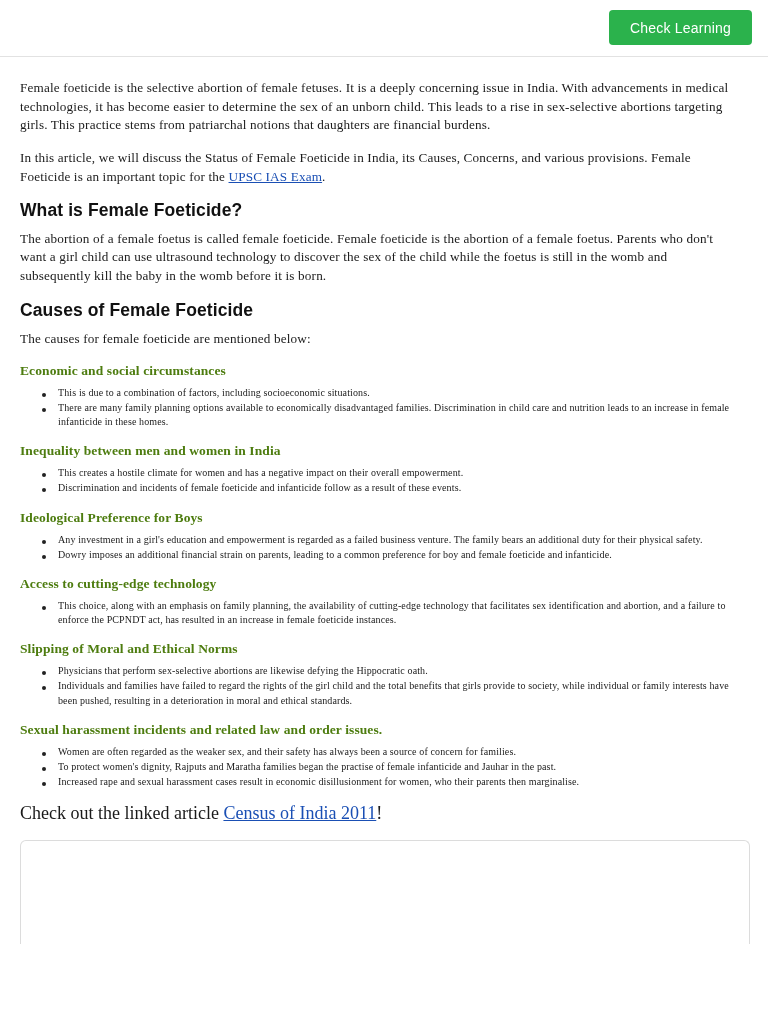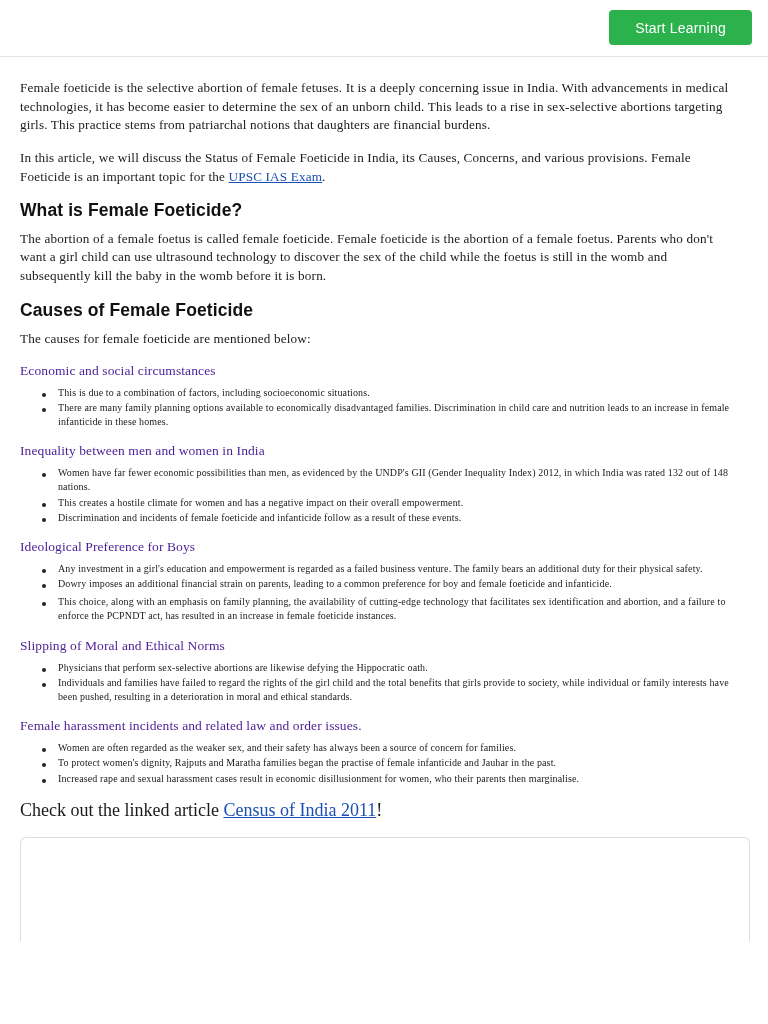--- a/index.html
+++ b/index.html
@@ -65,24 +65,24 @@
     font-family: Liberation Sans, sans-serif;
     font-size: 17.5px;
     font-weight: bold;
     margin: 6px 0 9px 0;
     letter-spacing: .1px;
     color: #111;
   }
   h3.sub-title {
     font-family: "Liberation Serif", serif;
     font-size: 13.5px;
-    font-weight: normal;
+    font-weight: bold;
     margin: 14px 0 7px 0;
     letter-spacing: .1px;
-    color: #4c1d95;
+    color: #4d7c0f;
   }
   ul.bullets {
     margin: 0 0 4px 0;
     padding-left: 38px;
     list-style: none;
   }
   ul.bullets li {
     position: relative;
     font-size: 10px;
     line-height: 1.42;
@@ -117,21 +117,21 @@
   .promo-left {
     padding: 14px 16px 0 16px;
   }
 </style>
 </head>
 <body>
 
 <div class="page">
 
   <div class="header">
-    <button class="start-learning-btn">Start Learning</button>
+    <button class="start-learning-btn">Check Learning</button>
   </div>
 
   <div class="content">
 
     <p class="para">Female foeticide is the selective abortion of female fetuses. It is a deeply concerning issue in India. With advancements in medical technologies, it has become easier to determine the sex of an unborn child. This leads to a rise in sex-selective abortions targeting girls. This practice stems from patriarchal notions that daughters are financial burdens.</p>
 
     <p class="para tight"><span>In this article, we will discuss the Status of Female Foeticide in India, its Causes, Concerns, and various provisions. Female Foeticide is an important topic for the </span><a class="inline-link" href="#">UPSC IAS Exam</a><span>.</span></p>
 
     <h2 class="sec-title">What is Female Foeticide?</h2>
     <p class="para">The abortion of a female foetus is called female foeticide. Female foeticide is the abortion of a female foetus. Parents who don't want a girl child can use ultrasound technology to discover the sex of the child while the foetus is still in the womb and subsequently kill the baby in the womb before it is born.</p>
@@ -140,42 +140,42 @@
     <p class="para">The causes for female foeticide are mentioned below:</p>
 
     <h3 class="sub-title">Economic and social circumstances</h3>
     <ul class="bullets">
       <li>This is due to a combination of factors, including socioeconomic situations.</li>
       <li>There are many family planning options available to economically disadvantaged families. Discrimination in child care and nutrition leads to an increase in female infanticide in these homes.</li>
     </ul>
 
     <h3 class="sub-title">Inequality between men and women in India</h3>
     <ul class="bullets">
-      <li>Women have far fewer economic possibilities than men, as evidenced by the UNDP's GII (Gender Inequality Index) 2012, in which India was rated 132 out of 148 nations.</li>
       <li>This creates a hostile climate for women and has a negative impact on their overall empowerment.</li>
       <li>Discrimination and incidents of female foeticide and infanticide follow as a result of these events.</li>
     </ul>
 
     <h3 class="sub-title">Ideological Preference for Boys</h3>
     <ul class="bullets">
       <li>Any investment in a girl's education and empowerment is regarded as a failed business venture. The family bears an additional duty for their physical safety.</li>
       <li>Dowry imposes an additional financial strain on parents, leading to a common preference for boy and female foeticide and infanticide.</li>
     </ul>
 
+    <h3 class="sub-title">Access to cutting-edge technology</h3>
     <ul class="bullets">
       <li>This choice, along with an emphasis on family planning, the availability of cutting-edge technology that facilitates sex identification and abortion, and a failure to enforce the PCPNDT act, has resulted in an increase in female foeticide instances.</li>
     </ul>
 
     <h3 class="sub-title">Slipping of Moral and Ethical Norms</h3>
     <ul class="bullets">
       <li>Physicians that perform sex-selective abortions are likewise defying the Hippocratic oath.</li>
       <li>Individuals and families have failed to regard the rights of the girl child and the total benefits that girls provide to society, while individual or family interests have been pushed, resulting in a deterioration in moral and ethical standards.</li>
     </ul>
 
-    <h3 class="sub-title">Female harassment incidents and related law and order issues.</h3>
+    <h3 class="sub-title">Sexual harassment incidents and related law and order issues.</h3>
     <ul class="bullets">
       <li>Women are often regarded as the weaker sex, and their safety has always been a source of concern for families.</li>
       <li>To protect women's dignity, Rajputs and Maratha families began the practise of female infanticide and Jauhar in the past.</li>
       <li>Increased rape and sexual harassment cases result in economic disillusionment for women, who their parents then marginalise.</li>
     </ul>
 
     <p class="checkout"><span>Check out the linked article </span><a class="inline-link" href="#">Census of India 2011</a><span>!</span></p>
 
   </div>
 

